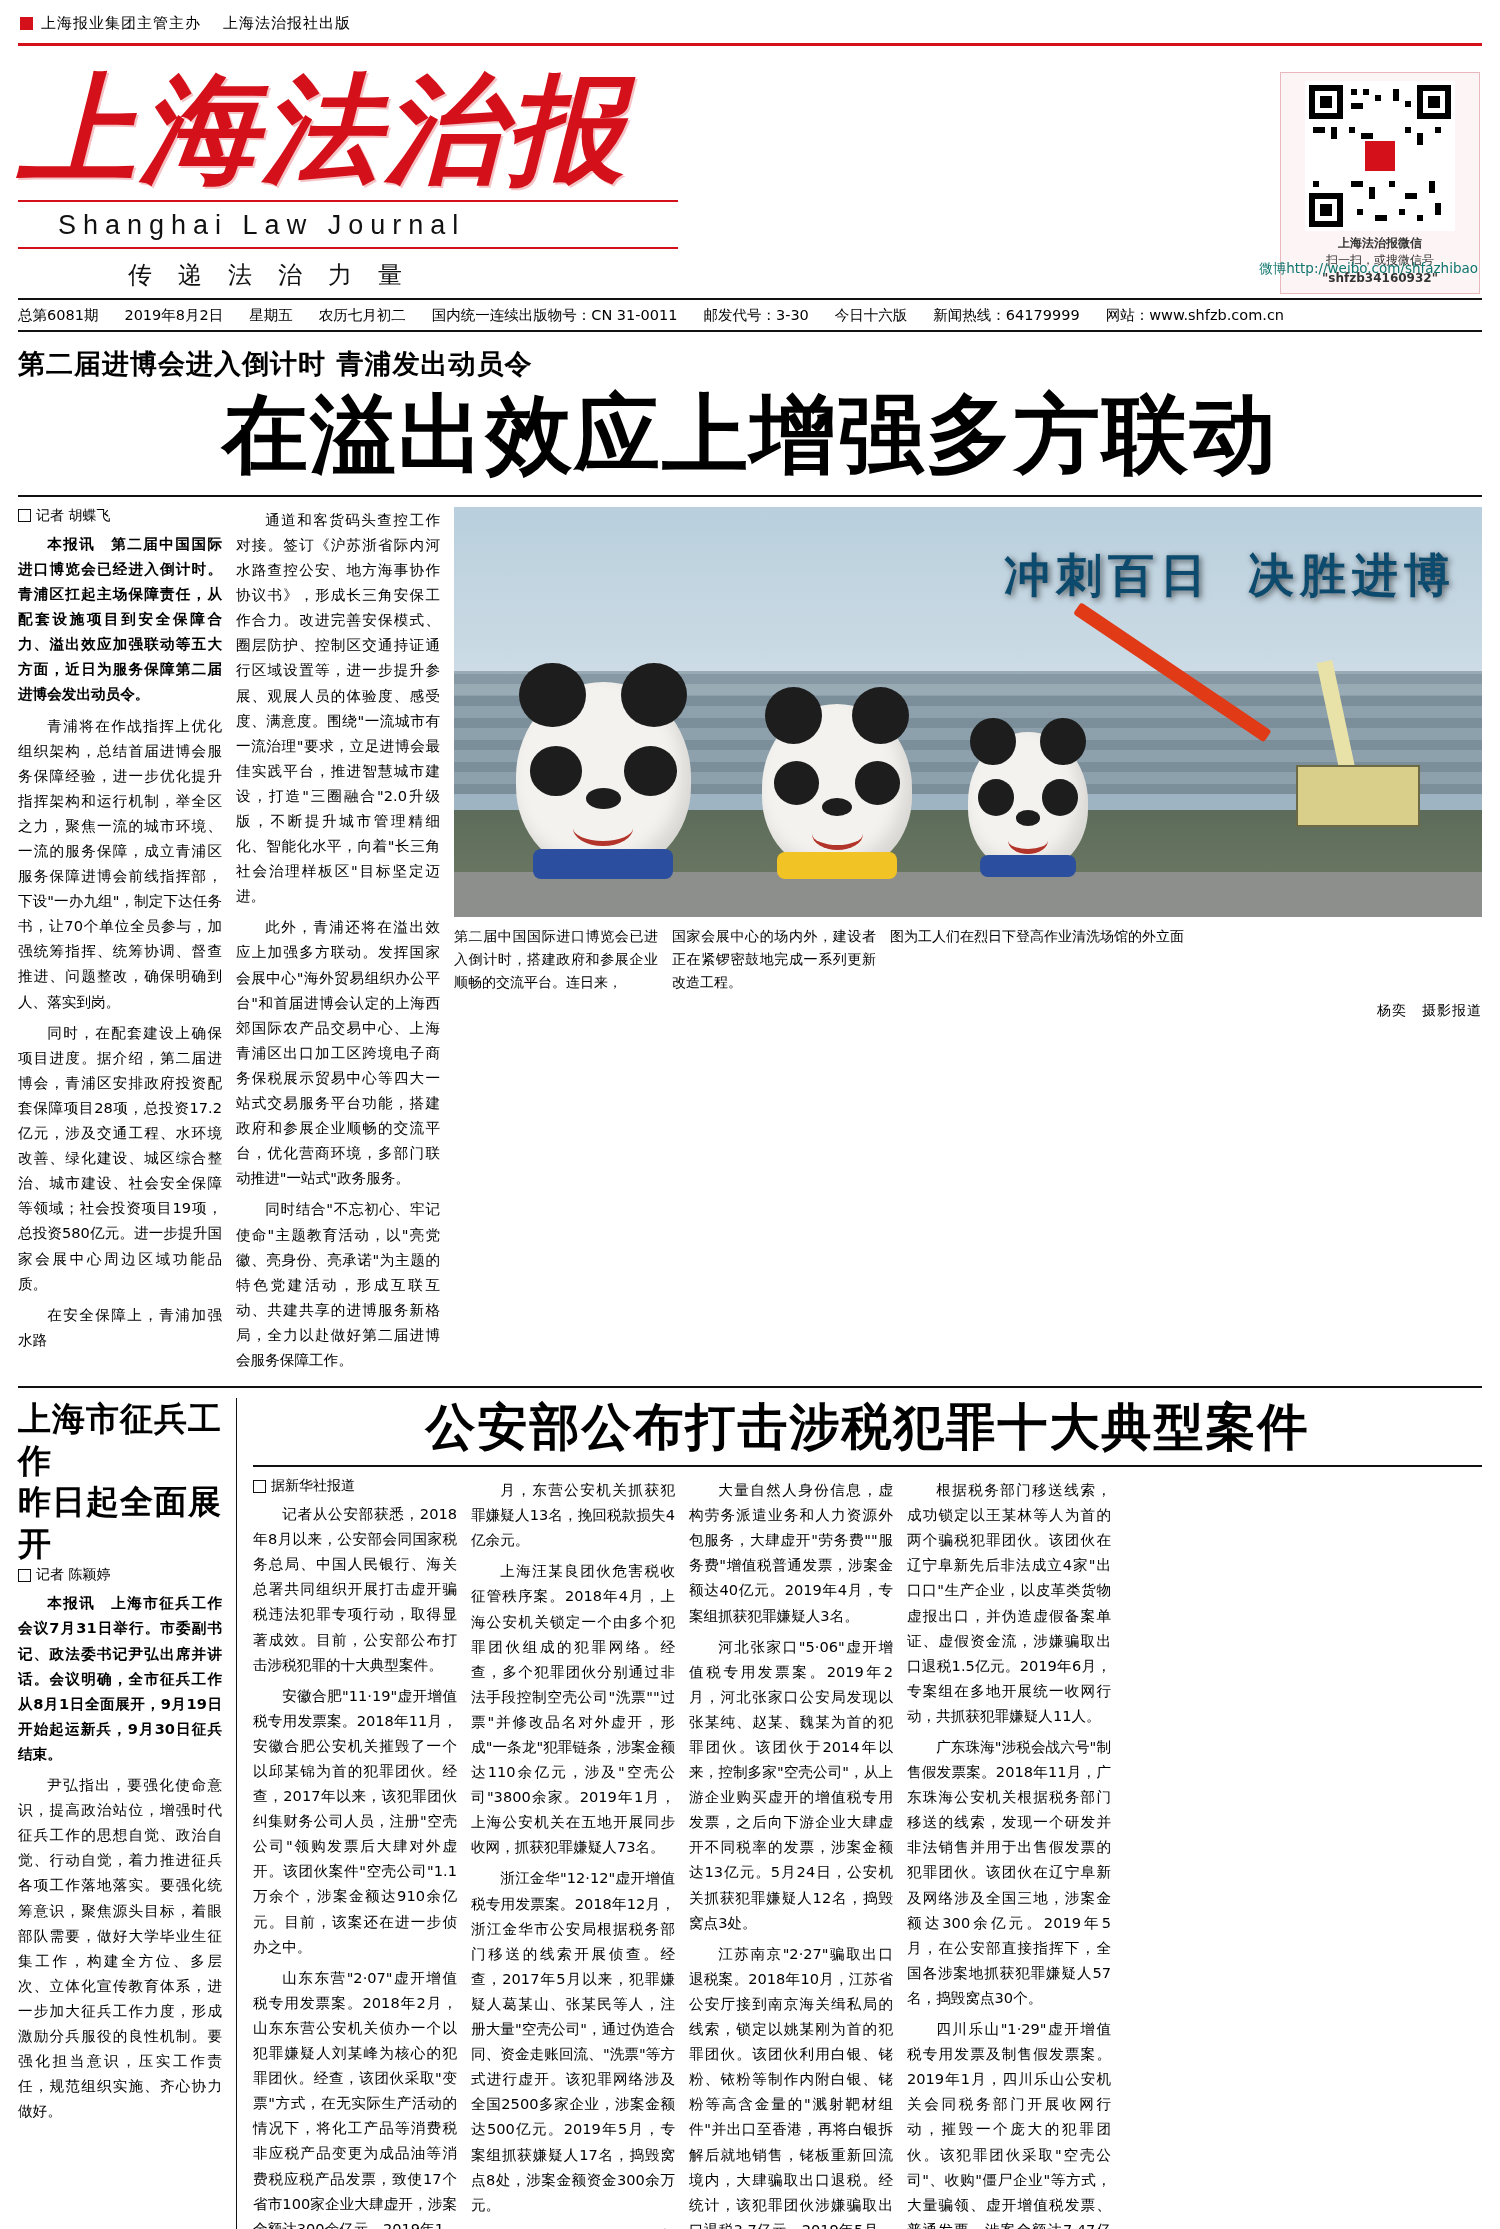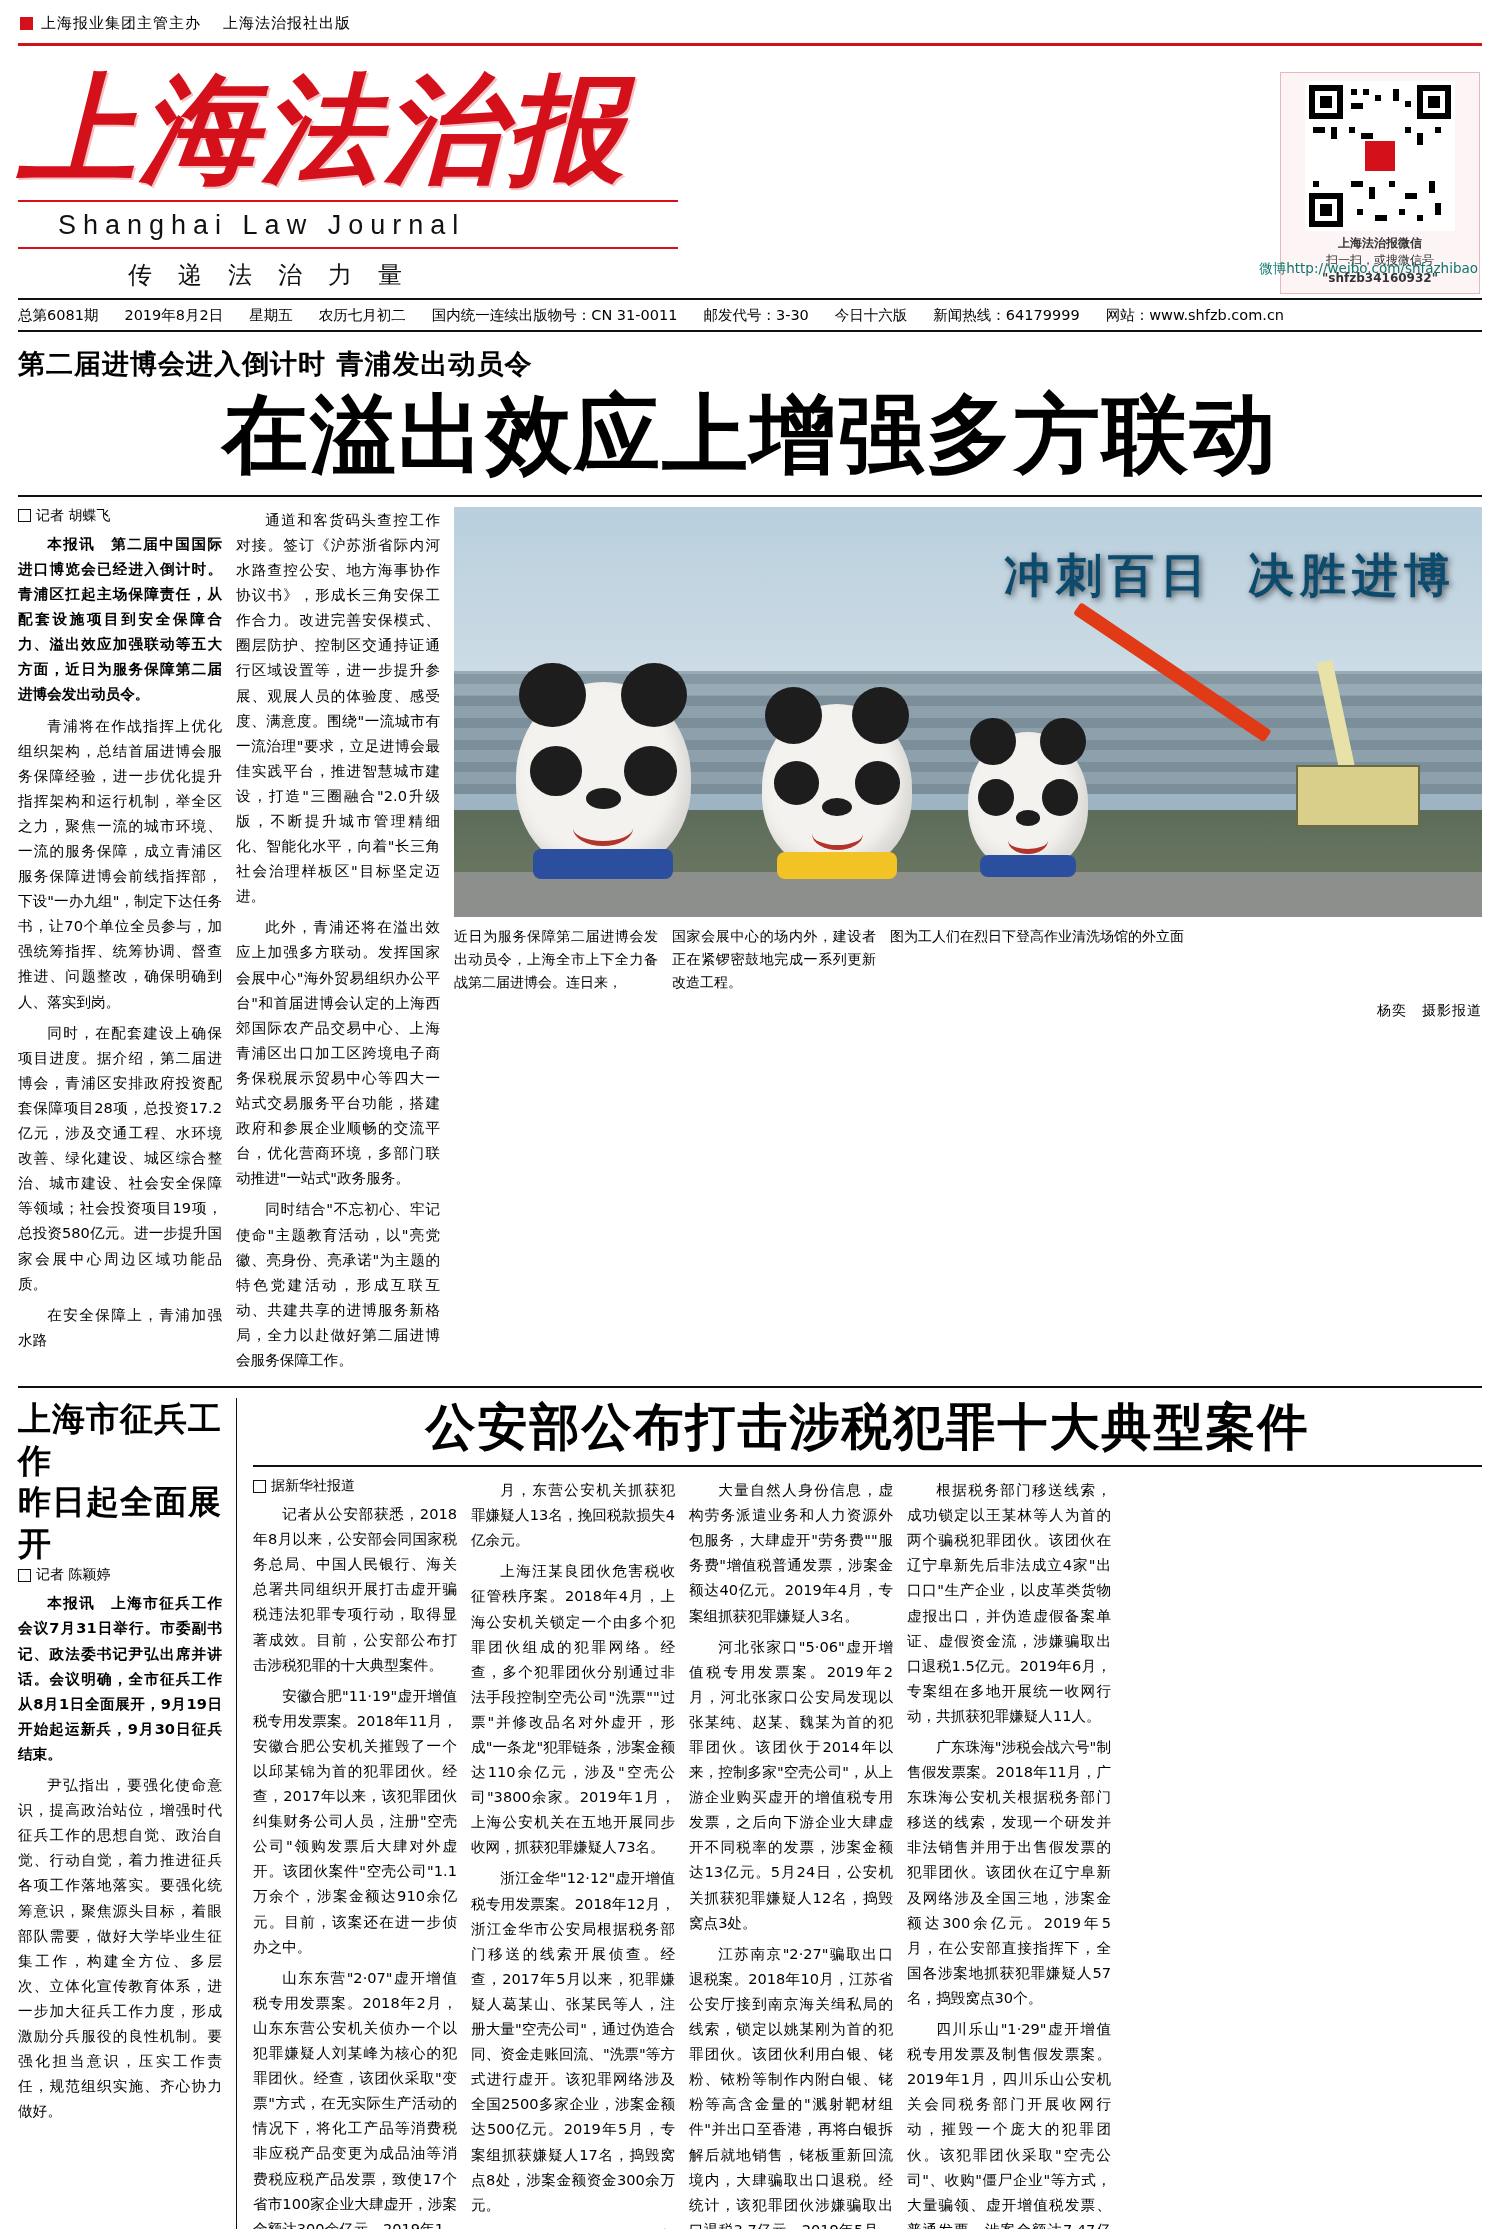--- a/index.html
+++ b/index.html
@@ -238,21 +238,21 @@
           <div class="mouth"></div>
           <div class="scarf"></div>
         </div>
 
         <div class="photo-title">
           <span>冲刺百日</span><span class="sp"></span><span>决胜进博</span>
         </div>
       </div>
 
       <div class="photo-row">
-        <div class="cap" style="width:204px;">近日为服务保障第二届进博会发出动员令，上海全市上下全力备战第二届进博会。连日来，</div>
+        <div class="cap" style="width:204px;">第二届中国国际进口博览会已进入倒计时，搭建政府和参展企业顺畅的交流平台。连日来，</div>
         <div class="cap" style="width:204px;">国家会展中心的场内外，建设者正在紧锣密鼓地完成一系列更新改造工程。</div>
         <div class="cap" style="flex:1 1 auto;">图为工人们在烈日下登高作业清洗场馆的外立面</div>
       </div>
       <div class="credit">杨奕　摄影报道</div>
     </div>
   </div>
 
   <div class="upper-rule"></div>
 
   <div class="lower">

